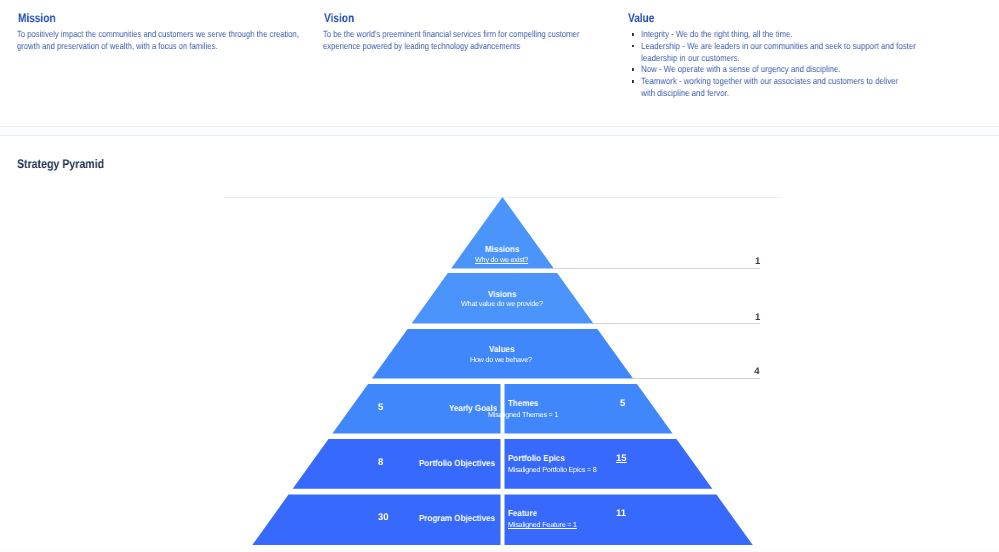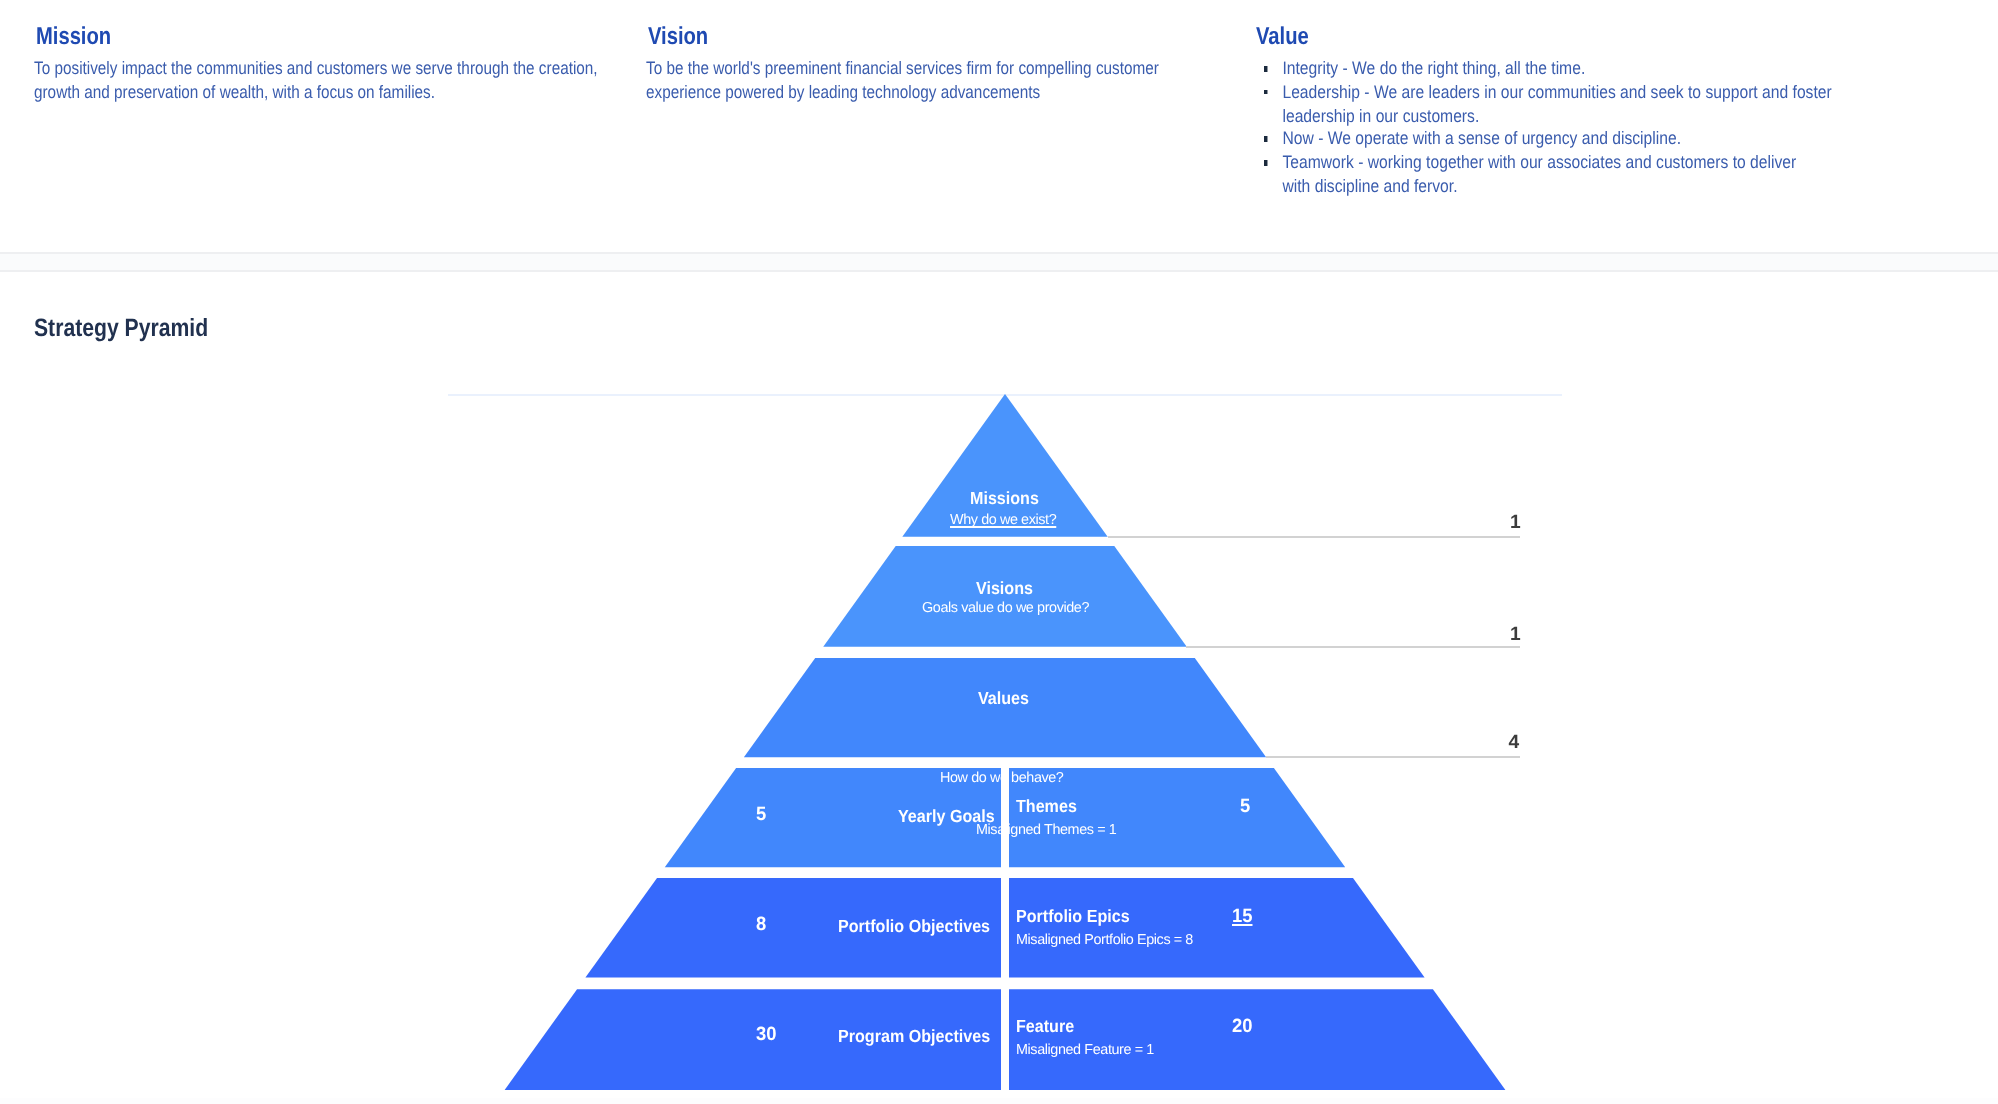--- a/index.html
+++ b/index.html
@@ -81,34 +81,34 @@
       <polygon points="504.5,494.6 716.4641379310344,494.6 752.7,545 504.5,545" fill="#3669fc"></polygon>
     </svg>
   <div id="pyr-overlay">
       <div class="connector" style="left:553.8341379310344px;top:268px;width:206.16586206896557px;"></div>
       <div class="connector-num" style="left:755px;top:255.8px;">1</div>
       <div class="lbl lbl-title" style="left:484.5px;top:244.1px;">Missions</div>
       <div class="lbl lbl-sub" style="left:475.3px;top:255.3px;text-decoration:underline;">Why do we exist?</div>
       <div class="connector" style="left:593.3772413793104px;top:323px;width:166.62275862068964px;"></div>
       <div class="connector-num" style="left:755px;top:311.8px;">1</div>
       <div class="lbl lbl-title" style="left:487.8px;top:288.6px;">Visions</div>
-      <div class="lbl lbl-sub" style="left:460.6px;top:299.3px;">Goals value do we provide?</div>
+      <div class="lbl lbl-sub" style="left:460.6px;top:299.3px;">What value do we provide?</div>
       <div class="connector" style="left:633.0641379310346px;top:378px;width:126.93586206896543px;"></div>
       <div class="connector-num" style="left:754.3px;top:366.3px;">4</div>
       <div class="lbl lbl-title" style="left:488.8px;top:343.7px;">Values</div>
-      <div class="lbl lbl-sub" style="left:470.3px;top:355.1px;margin-top:29px;">How do we behave?</div>
+      <div class="lbl lbl-sub" style="left:470.3px;top:355.1px;">How do we behave?</div>
       <div class="lbl lbl-num" style="left:378.2px;top:401.6px;">5</div>
       <div class="lbl lbl-title" style="left:449px;top:403px;">Yearly Goals</div>
       <div class="lbl lbl-title" style="left:508px;top:398px;">Themes</div>
       <div class="lbl lbl-sub" style="left:488px;top:410px;">Misaligned Themes = 1</div>
       <div class="lbl lbl-num" style="left:620px;top:397.6px;">5</div>
       <div class="lbl lbl-num" style="left:378.2px;top:456.6px;">8</div>
       <div class="lbl lbl-title" style="left:419px;top:458px;">Portfolio Objectives</div>
       <div class="lbl lbl-title" style="left:508px;top:453px;">Portfolio Epics</div>
       <div class="lbl lbl-sub" style="left:508px;top:465px;">Misaligned Portfolio Epics = 8</div>
       <div class="lbl lbl-num" style="left:616px;top:452.6px;text-decoration:underline;">15</div>
       <div class="lbl lbl-num" style="left:378.2px;top:511.6px;">30</div>
       <div class="lbl lbl-title" style="left:419px;top:513px;">Program Objectives</div>
       <div class="lbl lbl-title" style="left:508px;top:508px;">Feature</div>
-      <div class="lbl lbl-sub" style="left:508px;top:520px;">Misaligned Feature = 1</div>
-      <div class="lbl lbl-num" style="left:616px;top:507.6px;">20</div>
+      <div class="lbl lbl-sub" style="left:508px;top:520px;text-decoration:underline;">Misaligned Feature = 1</div>
+      <div class="lbl lbl-num" style="left:616px;top:507.6px;">11</div>
     </div>
 </div>
 
 </body></html>

